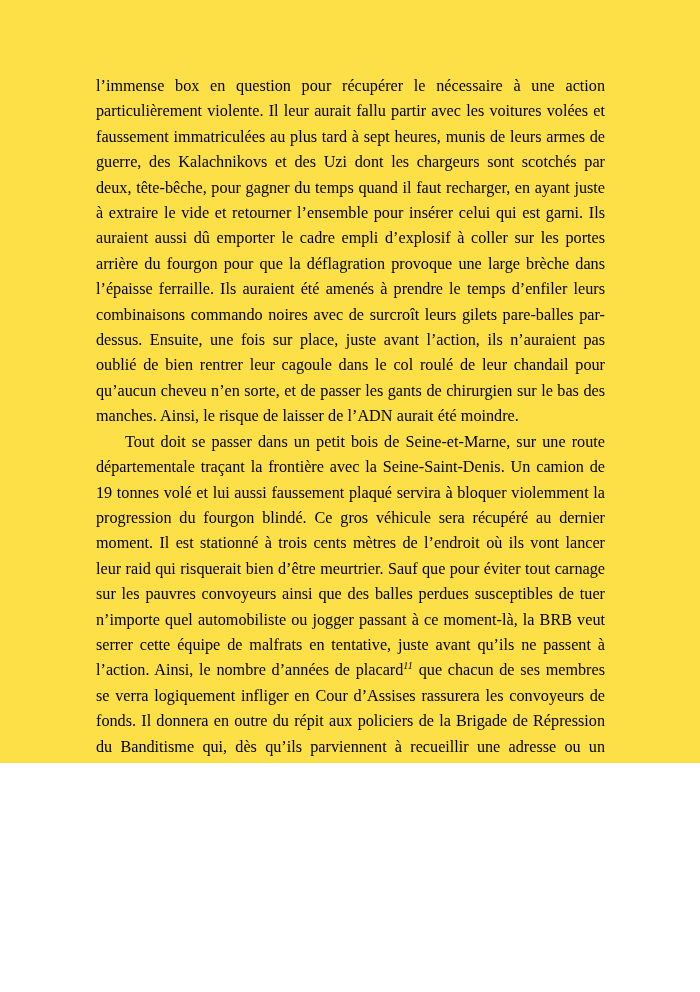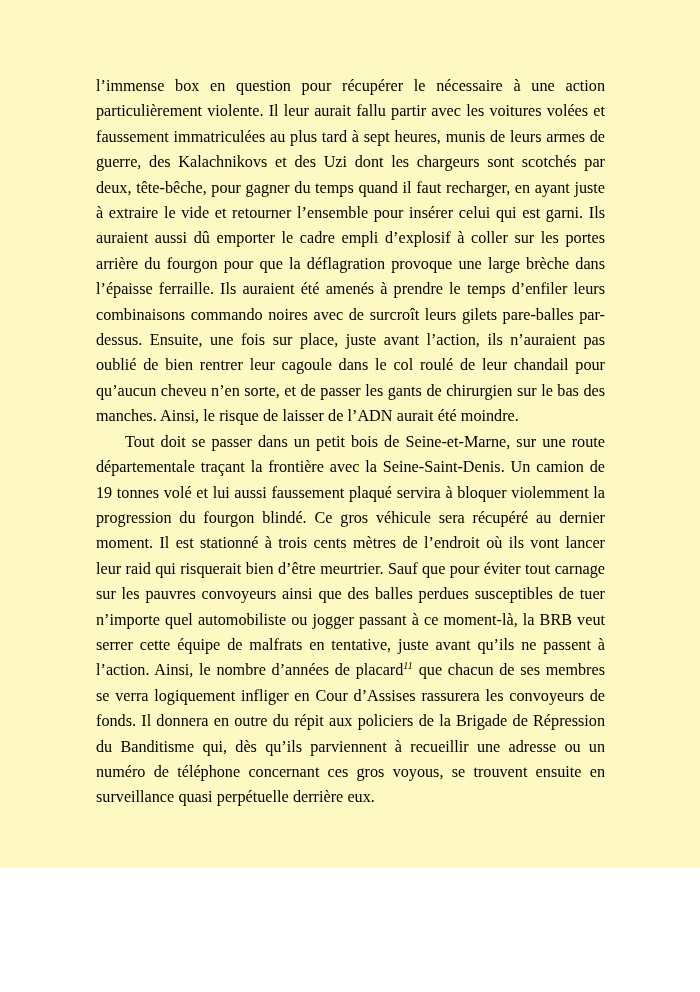--- a/index.html
+++ b/index.html
@@ -9,22 +9,22 @@
   }
 
   body {
     font-family: "Liberation Serif", "DejaVu Serif", serif;
     color: #000000;
   }
 
   .page {
     position: relative;
     width: 700px;
-    height: 868px;
-    background: #fef9c3;
+    height: 763px;
+    background: #fde047;
     overflow: hidden;
     box-sizing: border-box;
   }
 
   .text-block {
     position: absolute;
     left: 96px;
     top: 74px;
     width: 509px;
   }

